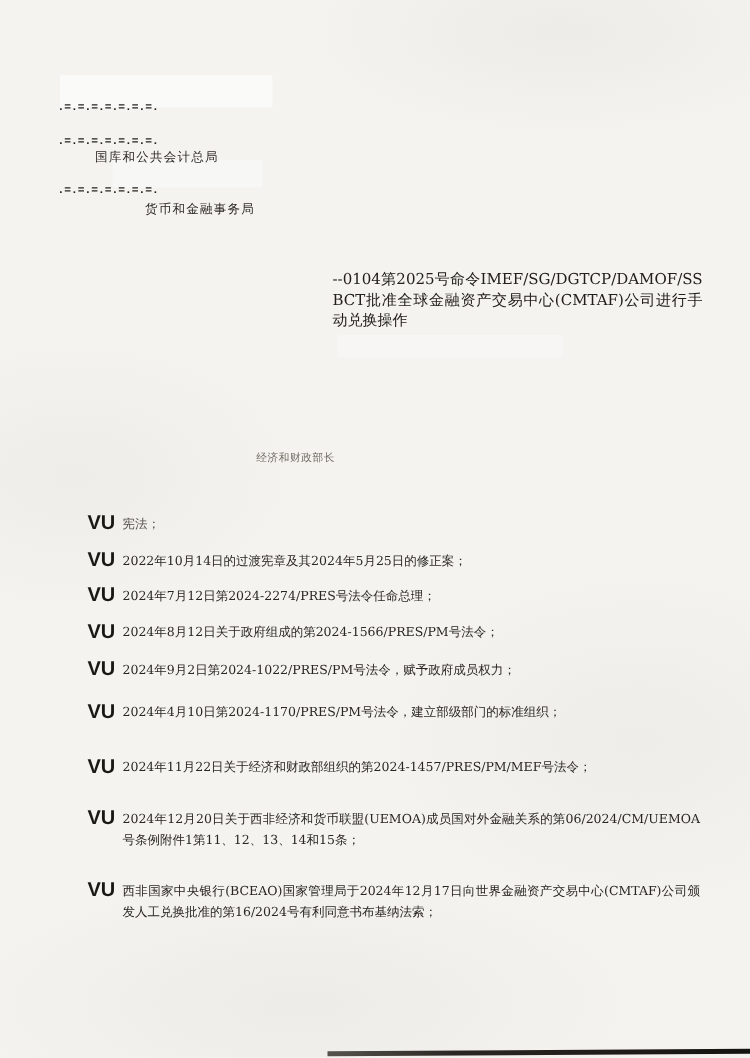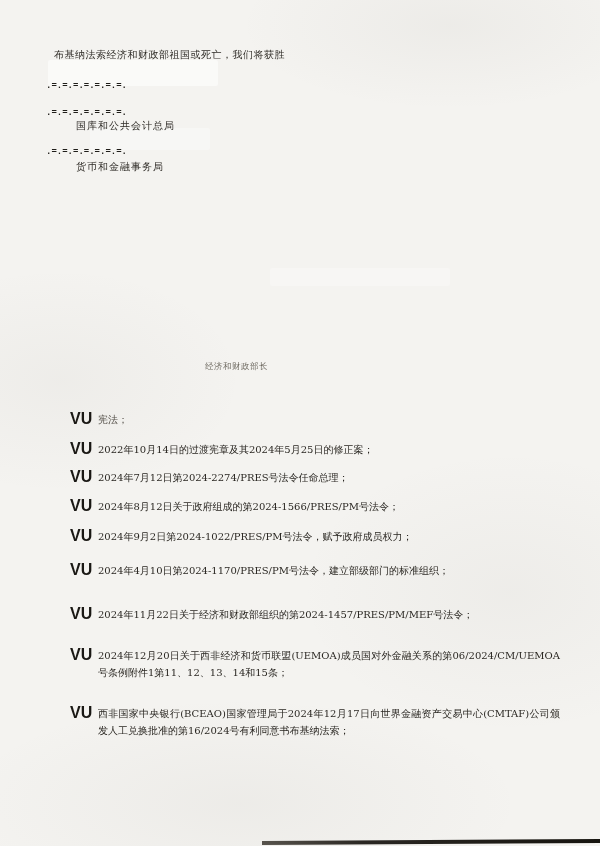--- a/index.html
+++ b/index.html
@@ -39,21 +39,21 @@
     position:absolute;left:45px;top:91px;
     font-family:"Liberation Sans", sans-serif;
     font-weight:bold;font-size:13.5px;letter-spacing:0.3px;
     color:#14120f;white-space:nowrap;
   }
   .dept{
     position:absolute;left:46px;
     font-size:10px;letter-spacing:1px;color:#2e2b26;white-space:nowrap;padding-left:30px;
   }
   .dept.treasury{top:119px;}
-  .dept.monetary{top:160px;}
+  .dept.monetary{top:160px;margin-left:40px;}
   .subject{
     position:absolute;left:266px;top:215px;width:296px;
     font-size:12px;line-height:16.5px;
     color:#23201b;
     word-break:break-all;
     text-align:justify;
   }
   .minister{
     position:absolute;left:205px;top:361px;
     font-size:8.5px;color:#6e6a61;letter-spacing:0.5px;white-space:nowrap;
@@ -79,28 +79,28 @@
 </style>
 </head>
 <body>
 
 <div class="page">
 
   <div class="artifact" style="left:48px;top:60px;width:170px;height:26px;"></div>
   <div class="artifact" style="left:90px;top:128px;width:120px;height:22px;opacity:.6;"></div>
   <div class="artifact" style="left:270px;top:268px;width:180px;height:18px;opacity:.5;"></div>
 
-  <div class="motto">布基纳法索经济和财政部祖国或死亡，我们将获胜</div>
 
   <div class="divider d1">.=.=.=.=.=.=.=.</div>
   <div class="divider d2">.=.=.=.=.=.=.=.</div>
   <div class="dept treasury">国库和公共会计总局</div>
   <div class="divider d3">.=.=.=.=.=.=.=.</div>
   <div class="dept monetary">货币和金融事务局</div>
 
+  <div class="subject">--0104第2025号命令IMEF/SG/DGTCP/DAMOF/SSBCT批准全球金融资产交易中心(CMTAF)公司进行手动兑换操作</div>
 
   <div class="minister">经济和财政部长</div>
 
   <div class="vu-row" style="top:410px;">
     <span class="vu-label">VU</span>
     <span class="vu-text faint">宪法；</span>
   </div>
   <div class="vu-row" style="top:440px;">
     <span class="vu-label">VU</span>
     <span class="vu-text">2022年10月14日的过渡宪章及其2024年5月25日的修正案；</span>

